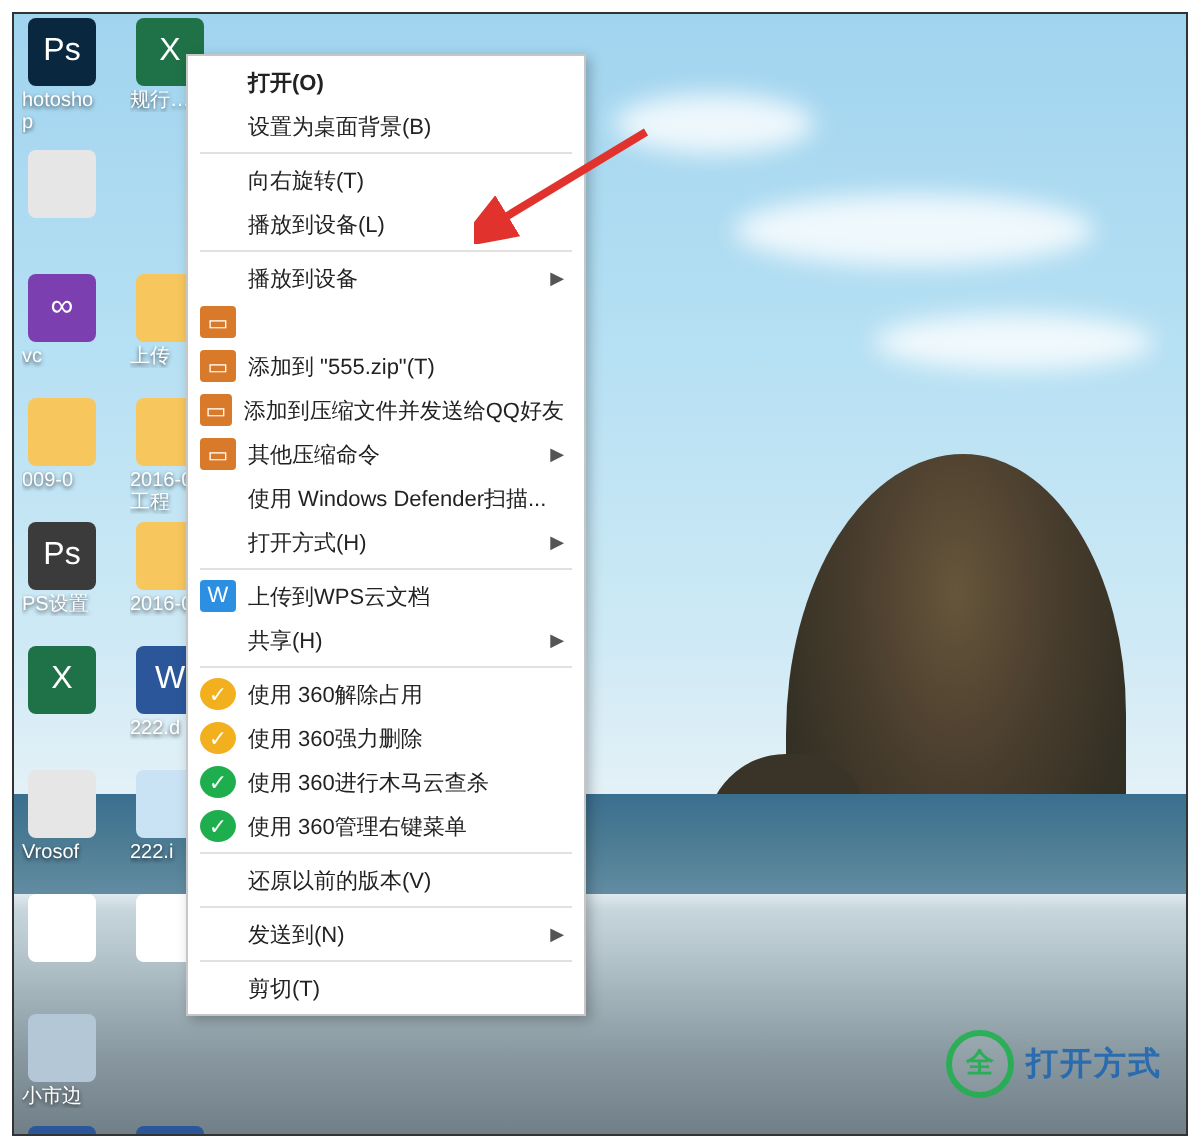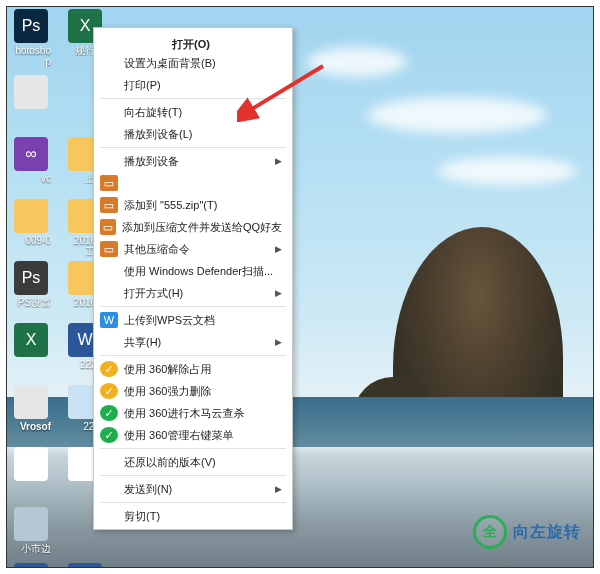--- a/index.html
+++ b/index.html
@@ -13,27 +13,27 @@
   .beach { position: absolute; left: 0; right: 0; top: 448px; bottom: 0; background: linear-gradient(to bottom, #a8b6bd 0%, #8c9aa1 40%, #6f7d85 100%); }
   .reflect { position: absolute; left: 0; right: 0; top: 448px; height: 120px; background: linear-gradient(to bottom, rgba(180,220,240,0.5), rgba(120,160,180,0.15) 60%, rgba(80,100,110,0) 100%); mix-blend-mode: screen; }
   .rock { position: absolute; right: 30px; top: 220px; width: 170px; height: 230px; background: radial-gradient(ellipse at 50% 30%, #6b5a3e 0%, #4e4130 40%, #3a3528 70%, #2c2a22 100%); border-radius: 60% 55% 20% 20% / 70% 65% 10% 10%; filter: brightness(0.95); }
   .rock::after { content: ""; position: absolute; left: -40px; bottom: 0; width: 80px; height: 80px; background: #3d372a; border-radius: 50% 40% 10% 10%; }
   .cloud { position: absolute; background: rgba(255,255,255,0.8); border-radius: 50%; filter: blur(6px); }
   .c1 { left: 300px; top: 40px; width: 100px; height: 30px; }
   .c2 { left: 360px; top: 90px; width: 180px; height: 36px; }
   .c3 { left: 430px; top: 150px; width: 140px; height: 28px; }
   
   .desk { position: absolute; inset: 0; }
-  .dicon { position: absolute; width: 40px; text-align: right; }
+  .dicon { position: absolute; width: 40px; text-align: left; }
   .dicon .box { width: 34px; height: 34px; margin: 0 auto 2px; border-radius: 4px; display: flex; align-items: center; justify-content: center; font-size: 16px; color: #fff; }
   .dicon .lbl { font-size: 10px; color: #fff; text-shadow: 0 1px 2px rgba(0,0,0,0.7); line-height: 1.1; word-break: break-all; max-height: 24px; overflow: hidden; }
   
   .menu { position: absolute; left: 86px; top: 20px; width: 200px; background: #fff; border: 1px solid #c6c6c6; box-shadow: 2px 2px 6px rgba(0,0,0,0.25); padding: 2px 0; }
   .menu .item { display: flex; align-items: center; height: 22px; font-size: 11px; color: #222; padding: 0 10px 0 6px; cursor: default; white-space: nowrap; }
-  .menu .item.bold { font-weight: 700; flex-direction: column; }
+  .menu .item.bold { font-weight: 700; }
   .menu .sep { height: 1px; background: #e1e1e1; margin: 2px 6px; }
   .menu .micon { width: 18px; height: 16px; margin-right: 6px; display: flex; align-items: center; justify-content: center; font-size: 11px; border-radius: 2px; }
   .menu .arrow { margin-left: auto; color: #555; font-size: 9px; }
   
   .anno { position: absolute; left: 230px; top: 55px; pointer-events: none; }
   
   .logo { position: absolute; right: 12px; bottom: 18px; display: flex; align-items: center; gap: 6px; opacity: 0.85; }
   .logo .circ { width: 34px; height: 34px; border: 3px solid #1bb24a; border-radius: 50%; display: flex; align-items: center; justify-content: center; color: #1bb24a; font-weight: bold; font-size: 14px; background: rgba(255,255,255,0.1); }
   .logo .txt { font-size: 16px; font-weight: 600; color: #1b64b2; letter-spacing: 1px; }
 </style>
@@ -91,21 +91,21 @@
           <div class="lbl">2016-0</div>
         </div>
         <div class="dicon" style="left: 4px; top: 316px;">
           <div class="box" style="background: rgb(31, 114, 71);">X</div>
           <div class="lbl"></div>
         </div>
         <div class="dicon" style="left: 58px; top: 316px;">
           <div class="box" style="background: rgb(43, 87, 154);">W</div>
           <div class="lbl">222.d</div>
         </div>
-        <div class="dicon" style="left: 4px; top: 378px; font-weight: bold;">
+        <div class="dicon" style="left: 4px; top: 378px;">
           <div class="box" style="background: rgb(230, 230, 230);"></div>
           <div class="lbl">Vrosof</div>
         </div>
         <div class="dicon" style="left: 58px; top: 378px;">
           <div class="box" style="background: rgb(201, 227, 244);"></div>
           <div class="lbl">222.i</div>
         </div>
         <div class="dicon" style="left: 4px; top: 440px;">
           <div class="box" style="background: rgb(255, 255, 255);"></div>
           <div class="lbl"></div>
@@ -129,24 +129,20 @@
       </div>
 
     <div class="menu" id="menu">
         <div class="item bold">
           <span class="micon"></span>
           <span>打开(O)</span>
         </div>
         <div class="item">
           <span class="micon"></span>
           <span>设置为桌面背景(B)</span>
-        </div>
-        <div class="item">
-          <span class="micon"></span>
-          <span>打印(P)</span>
         </div>
         <div class="sep"></div>
         <div class="item">
           <span class="micon"></span>
           <span>向右旋转(T)</span>
         </div>
         <div class="item">
           <span class="micon"></span>
           <span>播放到设备(L)</span>
         </div>
@@ -232,16 +228,16 @@
           <marker id="ah" markerWidth="10" markerHeight="10" refX="2" refY="3" orient="auto">
             <path d="M0,0 L0,6 L8,3 z" fill="#e1322d"></path>
           </marker>
         </defs>
         <line x1="86" y1="4" x2="10" y2="50" stroke="#e1322d" stroke-width="4" marker-end="url(#ah)"></line>
       </svg>
     </div>
 
     <div class="logo">
       <div class="circ">全</div>
-      <div class="txt">向左旋转</div>
+      <div class="txt">打开方式</div>
     </div>
   </div>
 </div>
 
 </body></html>

